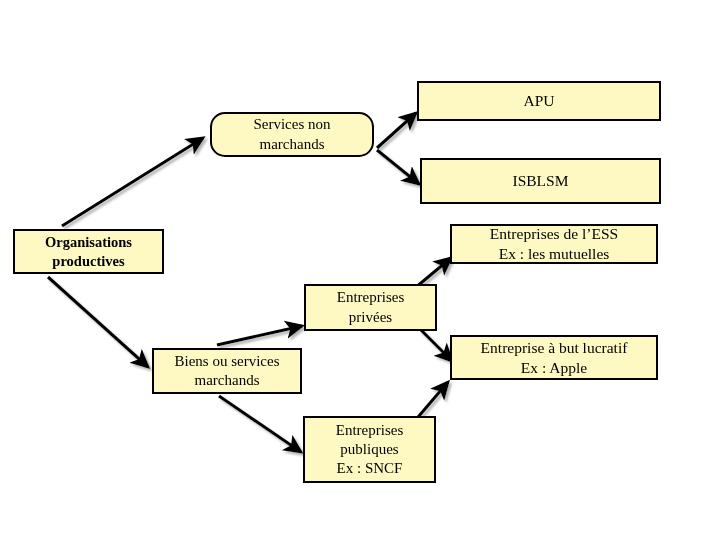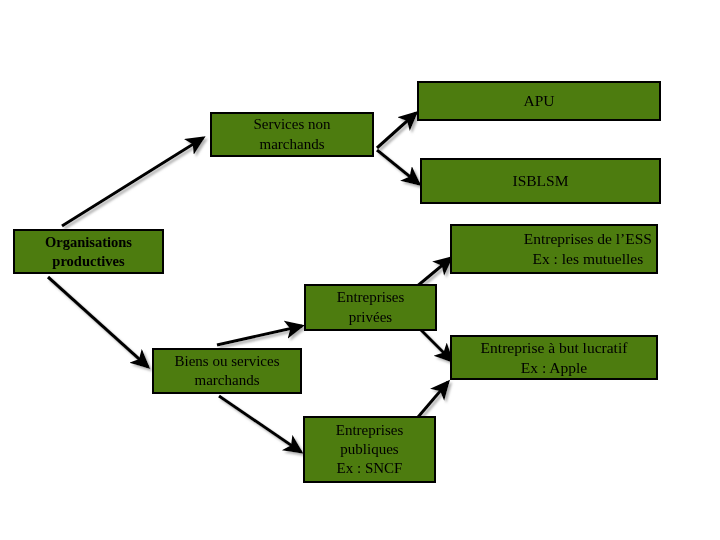--- a/index.html
+++ b/index.html
@@ -19,21 +19,21 @@
     position: absolute;
     left: 0;
     top: 0;
     width: 720px;
     height: 540px;
     pointer-events: none;
   }
   .node {
     position: absolute;
     box-sizing: border-box;
-    background: #4d7c0f;
+    background: #fef9c3;
     border: 2.5px solid #000000;
     display: flex;
     align-items: center;
     justify-content: center;
     text-align: center;
     color: #000000;
     font-size: 15px;
     line-height: 1.28;
     z-index: 2;
   }
@@ -75,21 +75,21 @@
         <line x1="420" y1="329" x2="452" y2="361"></line>
         <line x1="390" y1="450" x2="448" y2="382"></line>
       </g>
   </svg>
 
   <div id="nodes-layer">
       <div class="node root" style="left: 13px; top: 229px; width: 151px; height: 45px;">
         <span class="label">Organisations
 productives</span>
       </div>
-      <div class="node" style="left: 210px; top: 112px; width: 164px; height: 45px;">
+      <div class="node" style="left: 210px; top: 112px; width: 164px; height: 45px; border-radius: 15px;">
         <span class="label">Services non
 marchands</span>
       </div>
       <div class="node wide" style="left: 417px; top: 81px; width: 244px; height: 40px;">
         <span class="label">APU</span>
       </div>
       <div class="node wide" style="left: 420px; top: 158px; width: 241px; height: 46px; text-align: center;">
         <span class="label">ISBLSM</span>
       </div>
       <div class="node" style="left: 152px; top: 348px; width: 150px; height: 46px;">
@@ -98,21 +98,21 @@
       </div>
       <div class="node" style="left: 304px; top: 284px; width: 133px; height: 47px;">
         <span class="label">Entreprises
 privées</span>
       </div>
       <div class="node" style="left: 303px; top: 416px; width: 133px; height: 67px;">
         <span class="label">Entreprises
 publiques
 Ex : SNCF</span>
       </div>
-      <div class="node wide" style="left: 450px; top: 224px; width: 208px; height: 50px; justify-content: flex-end;">
+      <div class="node wide" style="left: 450px; top: 224px; width: 208px; height: 40px;">
         <span class="label">Entreprises de l’ESS
 Ex : les mutuelles</span>
       </div>
       <div class="node wide" style="left: 450px; top: 335px; width: 208px; height: 45px;">
         <span class="label">Entreprise à but lucratif
 Ex : Apple</span>
       </div>
     </div>
 
 </div>

